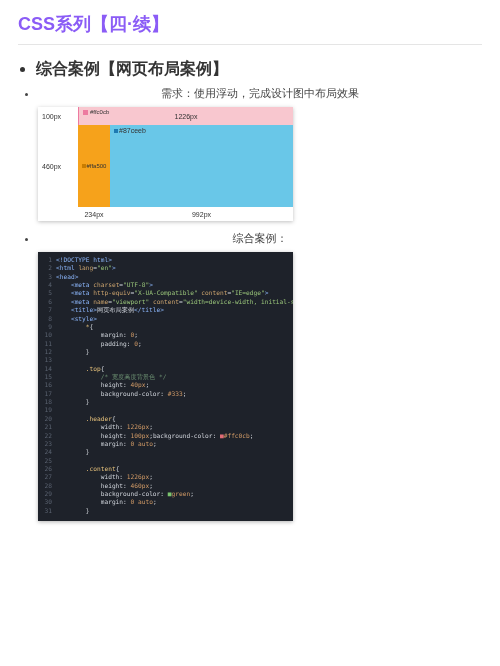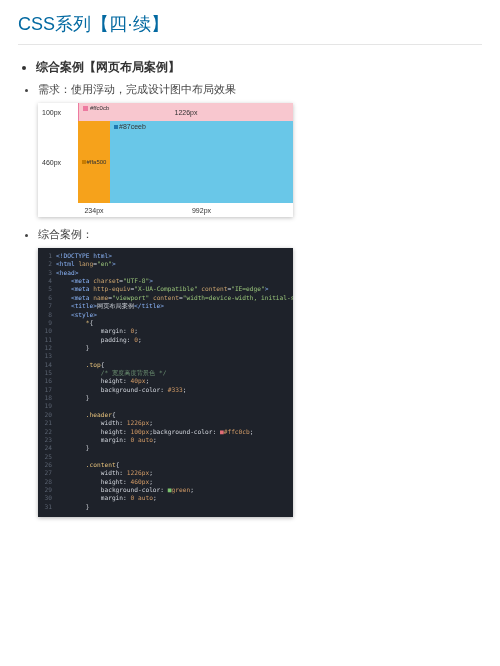--- a/index.html
+++ b/index.html
@@ -7,34 +7,34 @@
     margin: 0;
     padding: 12px 18px;
     font-family: -apple-system, "Helvetica Neue", Arial, "PingFang SC", "Microsoft YaHei", sans-serif;
     font-size: 12px;
     color: #333;
     background: #fff;
     width: 500px;
   }
   h1.page-title {
     font-size: 18px;
-    font-weight: 400;
+    font-weight: 700;
     margin: 0 0 8px 0;
-    color: #0369a1;
+    color: #8b5cf6;
   }
   hr.divider {
     border: none;
     border-top: 1px solid #e5e5e5;
     margin: 0 0 14px 0;
   }
   ul.bullets { margin: 0; padding-left: 18px; }
   ul.bullets > li { margin-bottom: 4px; }
-  ul.bullets.top > li { font-size: 12px; font-weight: 700; }
+  ul.bullets.top > li { font-size: 16px; font-weight: 700; }
   ul.bullets.sub { padding-left: 20px; margin-top: 6px; }
-  ul.bullets.sub > li { font-size: 11px; font-weight: 400; color: #444; margin-bottom: 6px; }
+  ul.bullets.sub > li { font-size: 11px; font-weight: 400; color: #444; margin-bottom: 6px; text-align: center; }
 
   
   .layout-fig {
     width: 255px;
     margin: 4px 0 10px 0;
     box-shadow: 0 1px 4px rgba(0,0,0,0.25);
     background: #fff;
     padding: 0;
   }
   .layout-fig .row { display: flex; }

